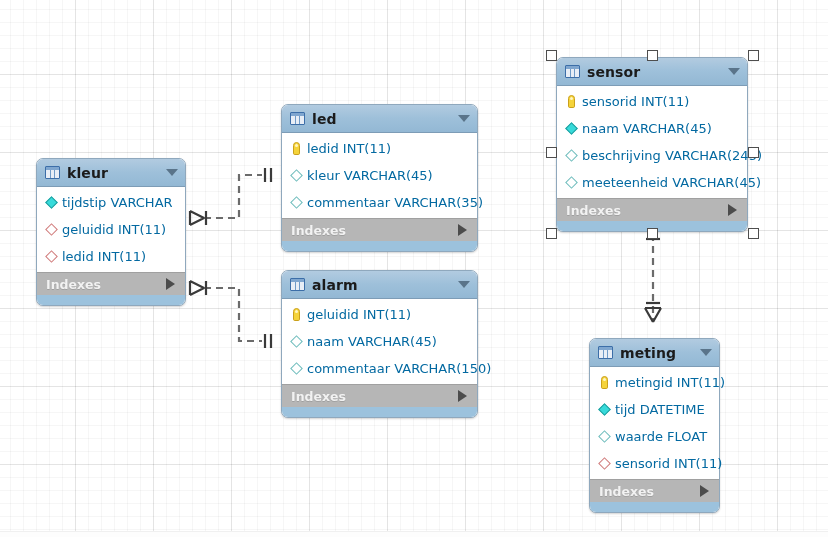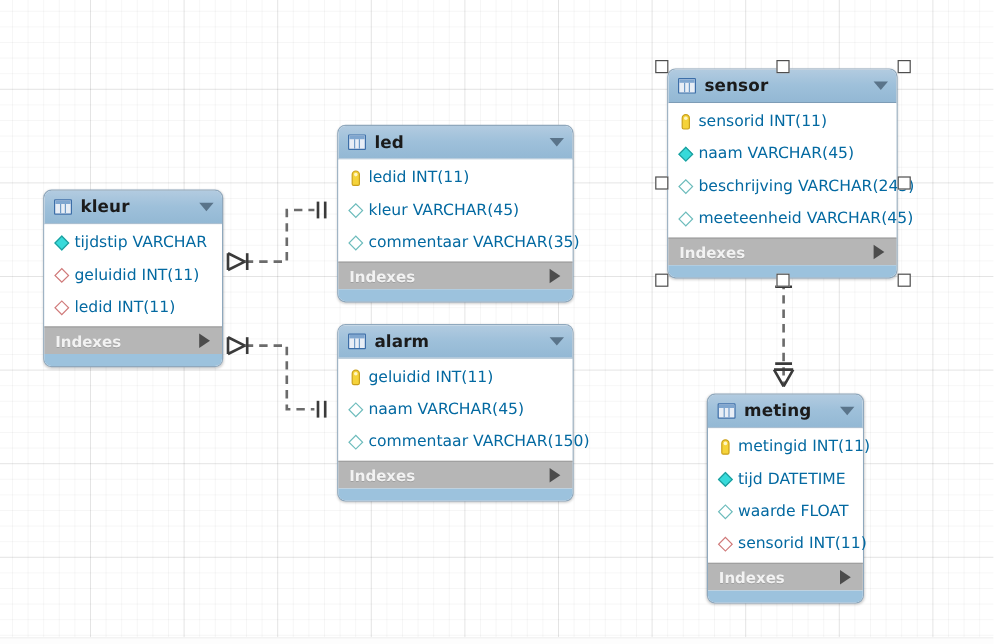--- a/index.html
+++ b/index.html
@@ -371,21 +371,21 @@
 
   <div class="sel-handle" style="left:546px;  top:50px;"></div>
   <div class="sel-handle" style="left:647px;  top:50px;"></div>
   <div class="sel-handle" style="left:748px;  top:50px;"></div>
   <div class="sel-handle" style="left:546px;  top:147px;"></div>
   <div class="sel-handle" style="left:748px;  top:147px;"></div>
   <div class="sel-handle" style="left:546px;  top:228px;"></div>
   <div class="sel-handle" style="left:647px;  top:228px;"></div>
   <div class="sel-handle" style="left:748px;  top:228px;"></div>
 
-  <div class="table-fig" style="left:589px; top:328px; width:131px;">
+  <div class="table-fig" style="left:589px; top:338px; width:131px;">
     <div class="tbl-header">
       <span class="tbl-icon"></span>
       <span class="tbl-title">meting</span>
       <span class="tbl-caret"></span>
     </div>
     <div class="tbl-body">
       <div class="col-row">
         <span class="col-ico">
             <span class="ico-key"></span>
           </span>

